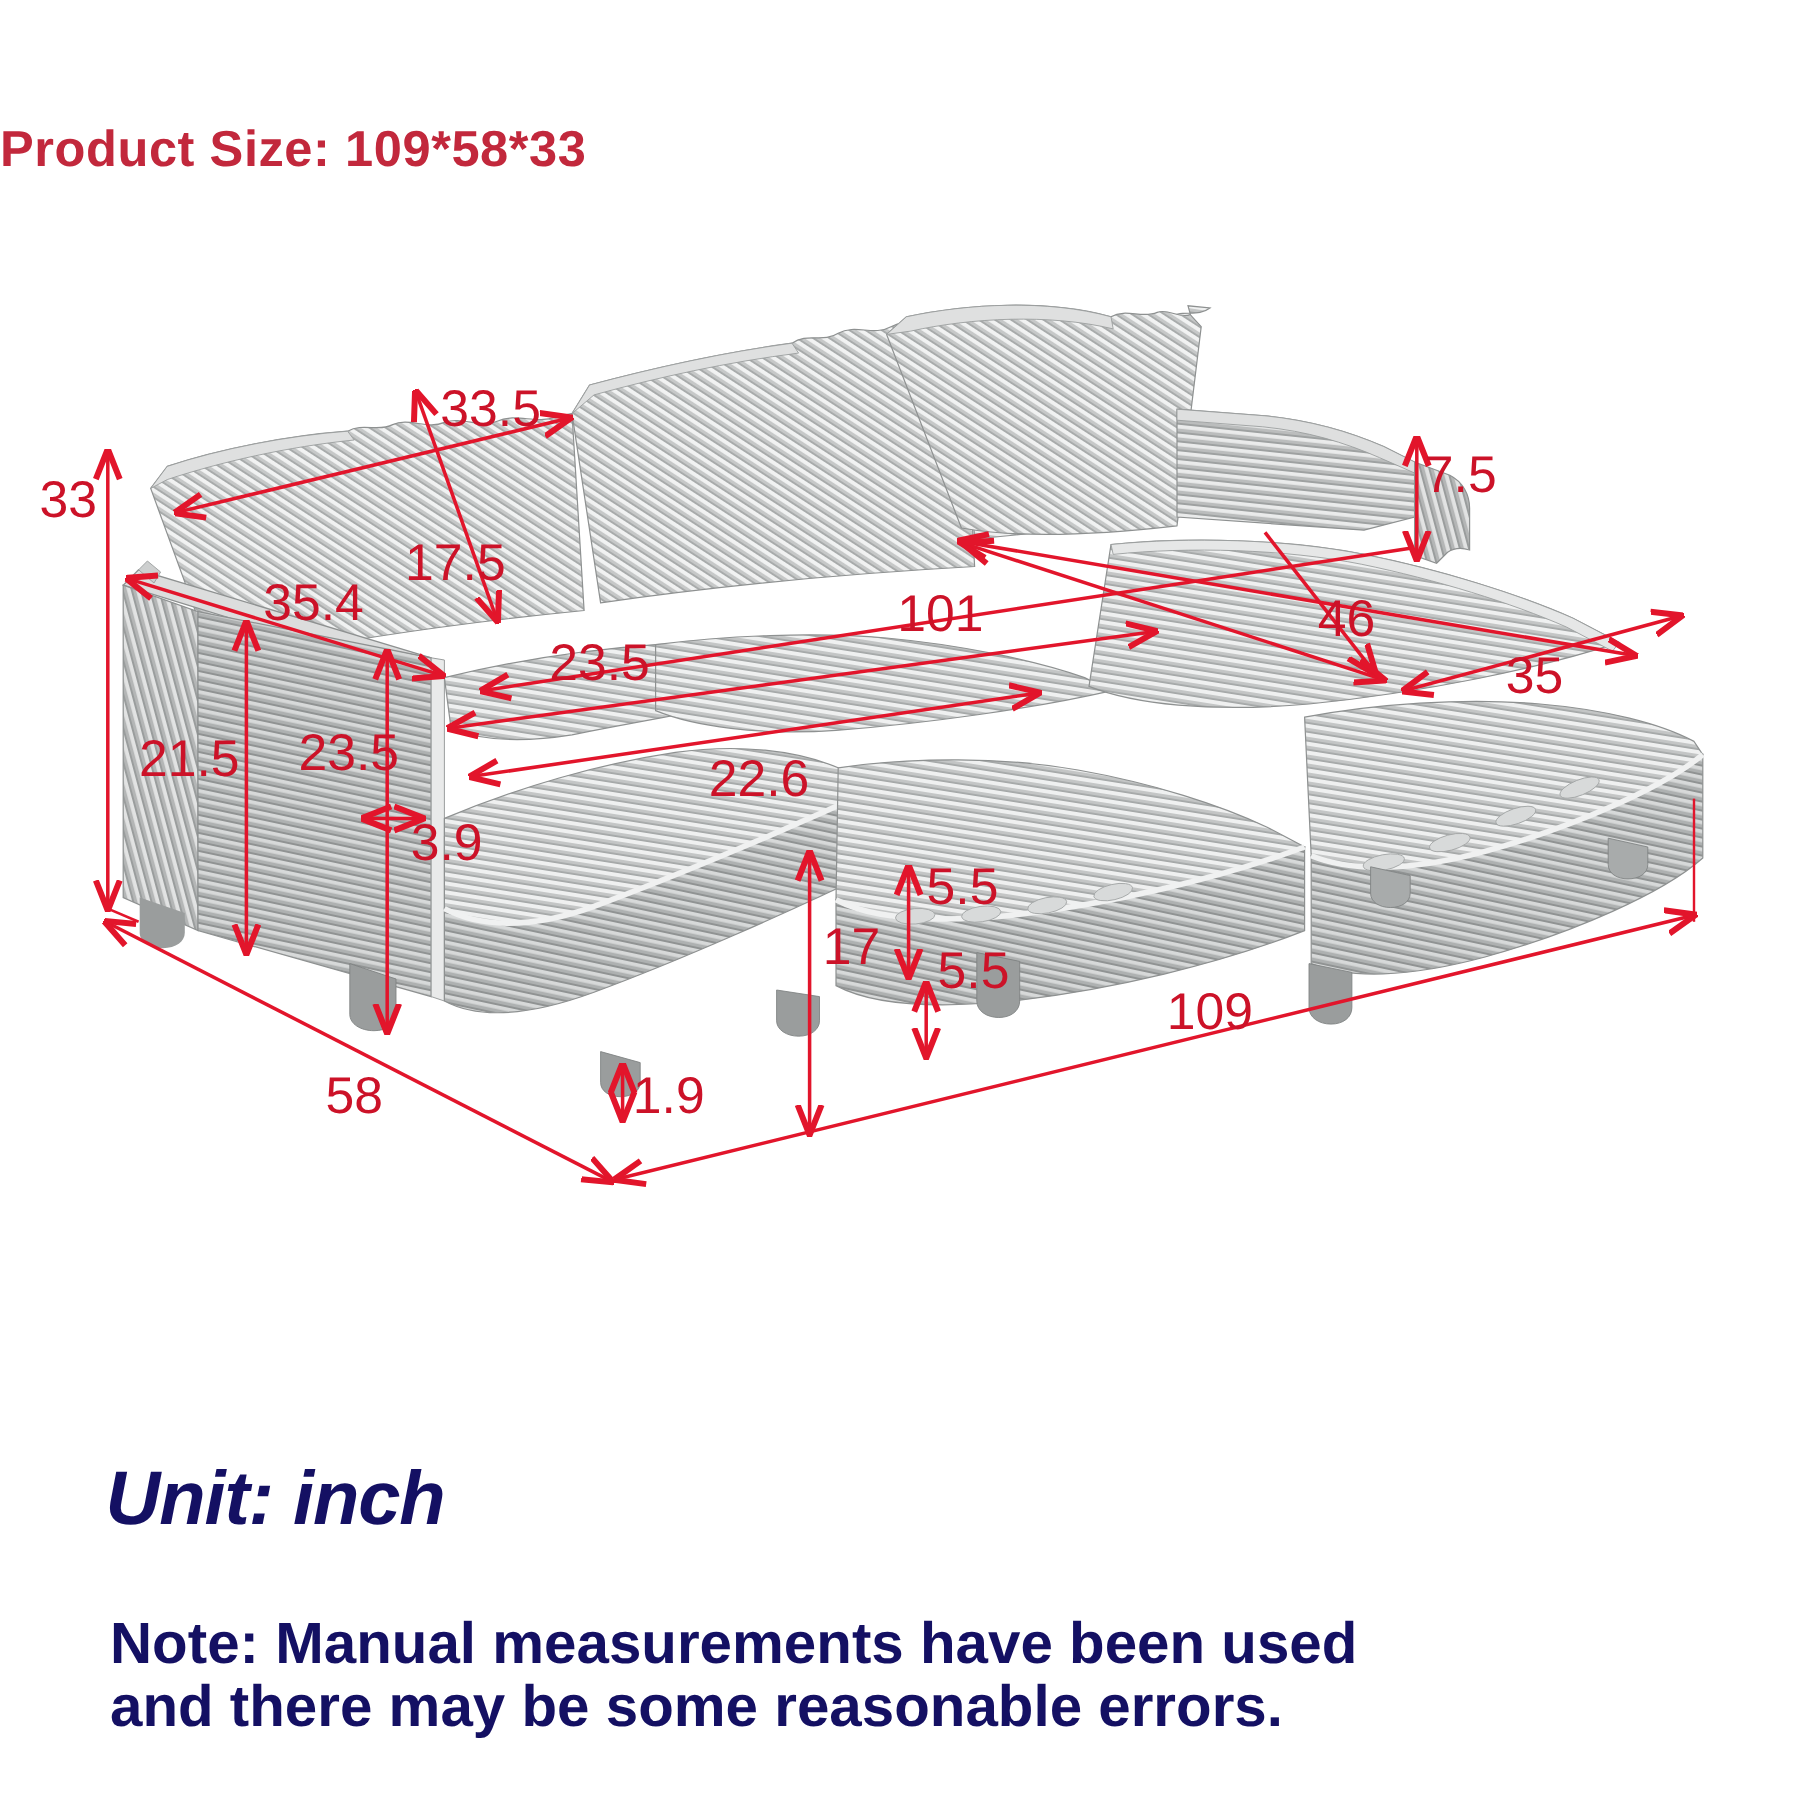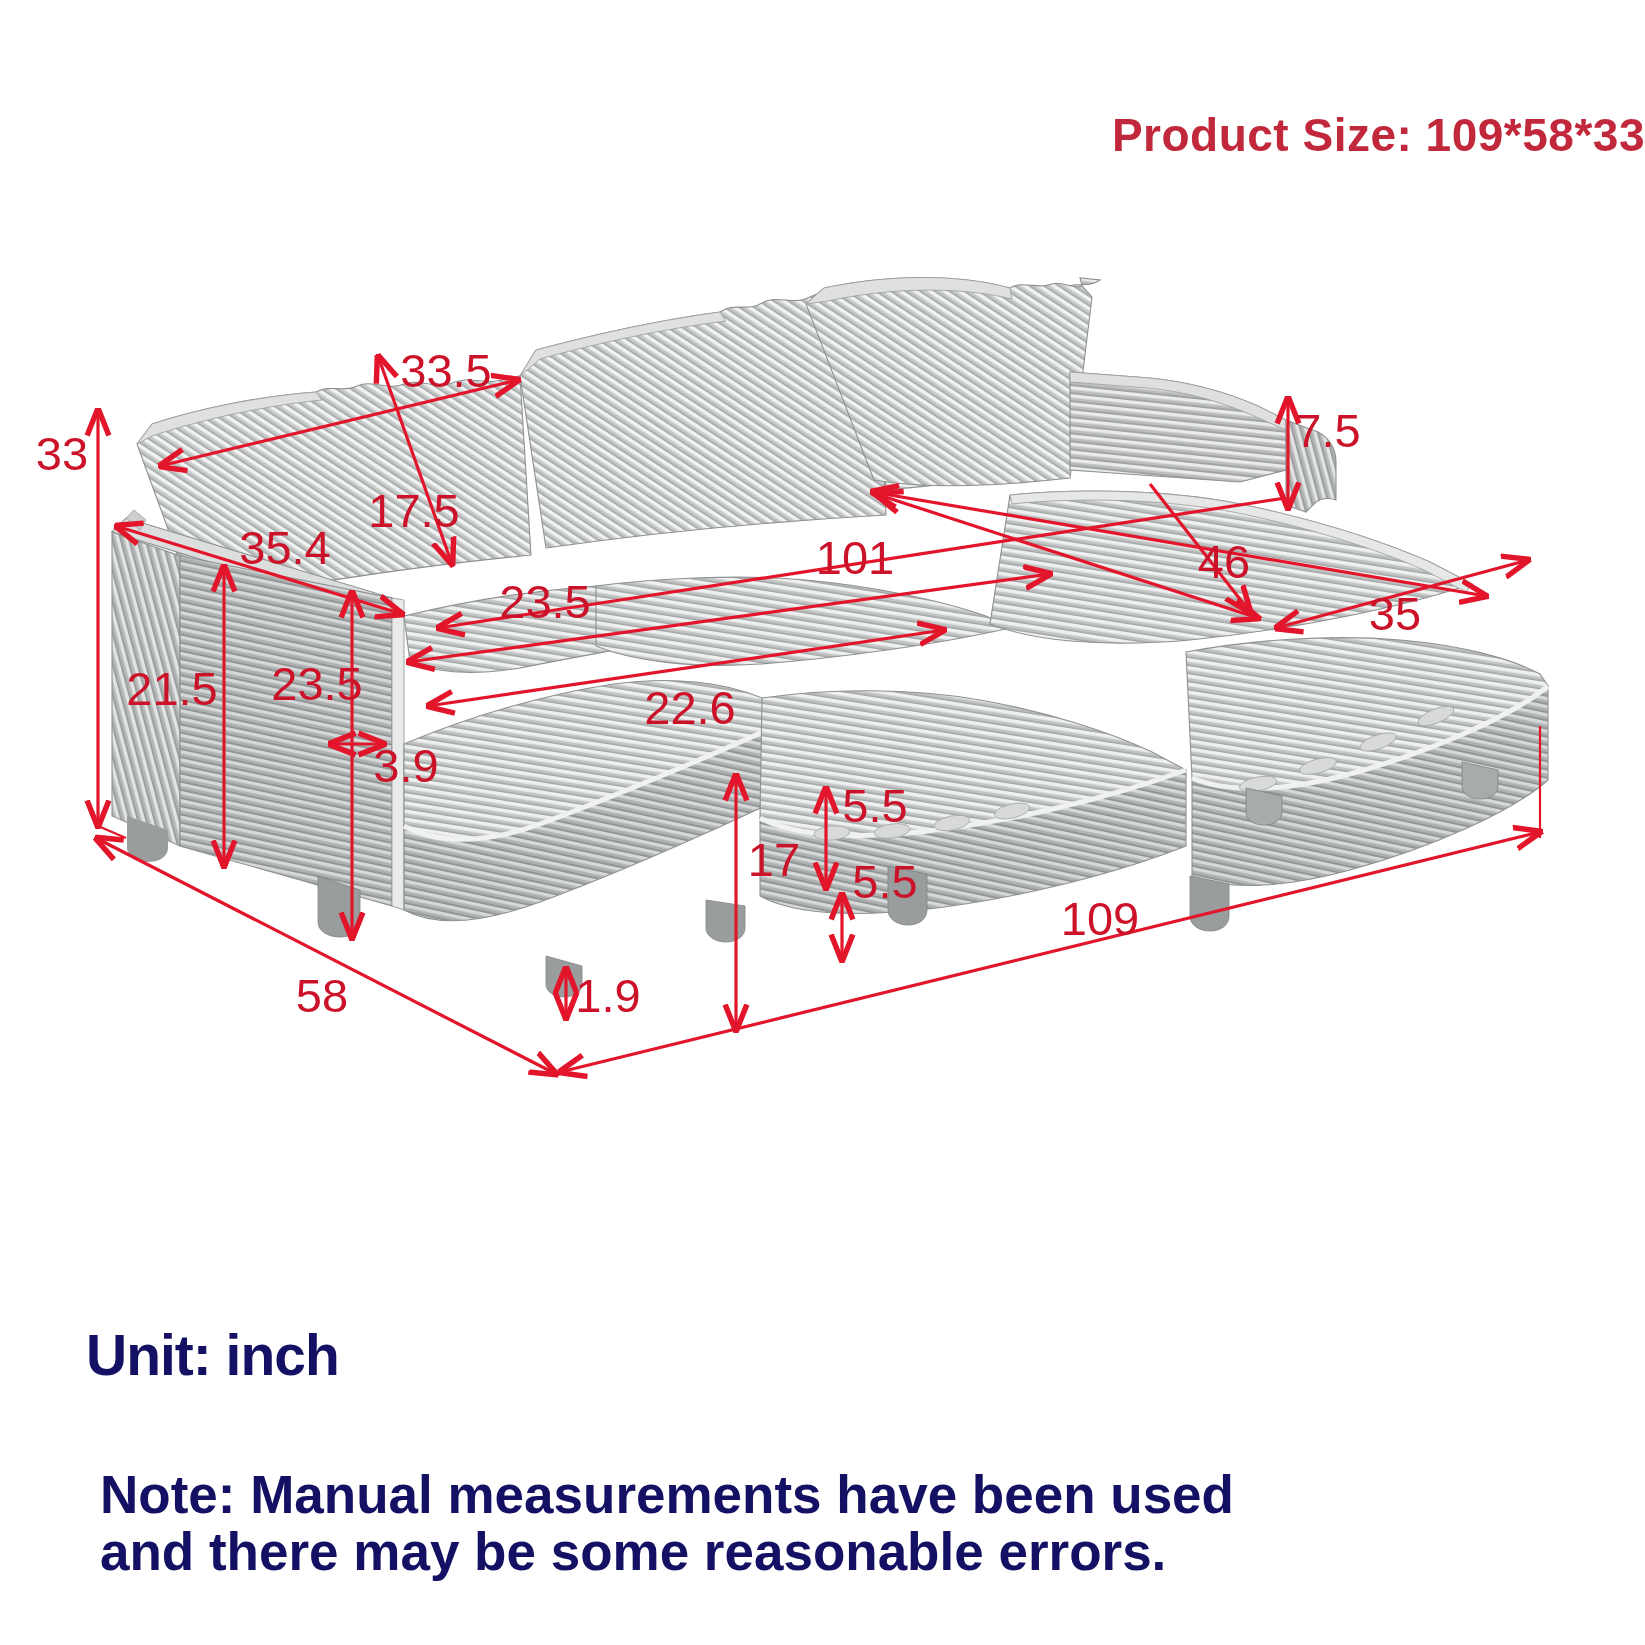--- a/index.html
+++ b/index.html
@@ -22,47 +22,48 @@
     height: 1645px;
     background: #ffffff;
   }
 
   
   #title {
     position: absolute;
     left: 0;
     top: 108px;
     width: 1645px;
-    text-align: right;
+    text-align: left;
     font-size: 46px;
     font-weight: bold;
     color: #C2283C;
     letter-spacing: 0.5px;
     white-space: nowrap;
   }
 
   
   #drawing {
     position: absolute;
     left: 0;
     top: 0;
     width: 1645px;
     height: 1645px;
   }
 
   
   #unit-label {
     position: absolute;
-    left: 86px;
+    left: 96px;
     top: 1322px;
-    font-size: 57px;
+    font-size: 69px;
     font-weight: bold;
     color: #141063;
     letter-spacing: -1px;
     white-space: nowrap;
+    font-style: italic;
   }
   #note-block {
     position: absolute;
     left: 100px;
     top: 1466px;
     width: 1400px;
     font-size: 53px;
     font-weight: bold;
     color: #141063;
     line-height: 1.08;

